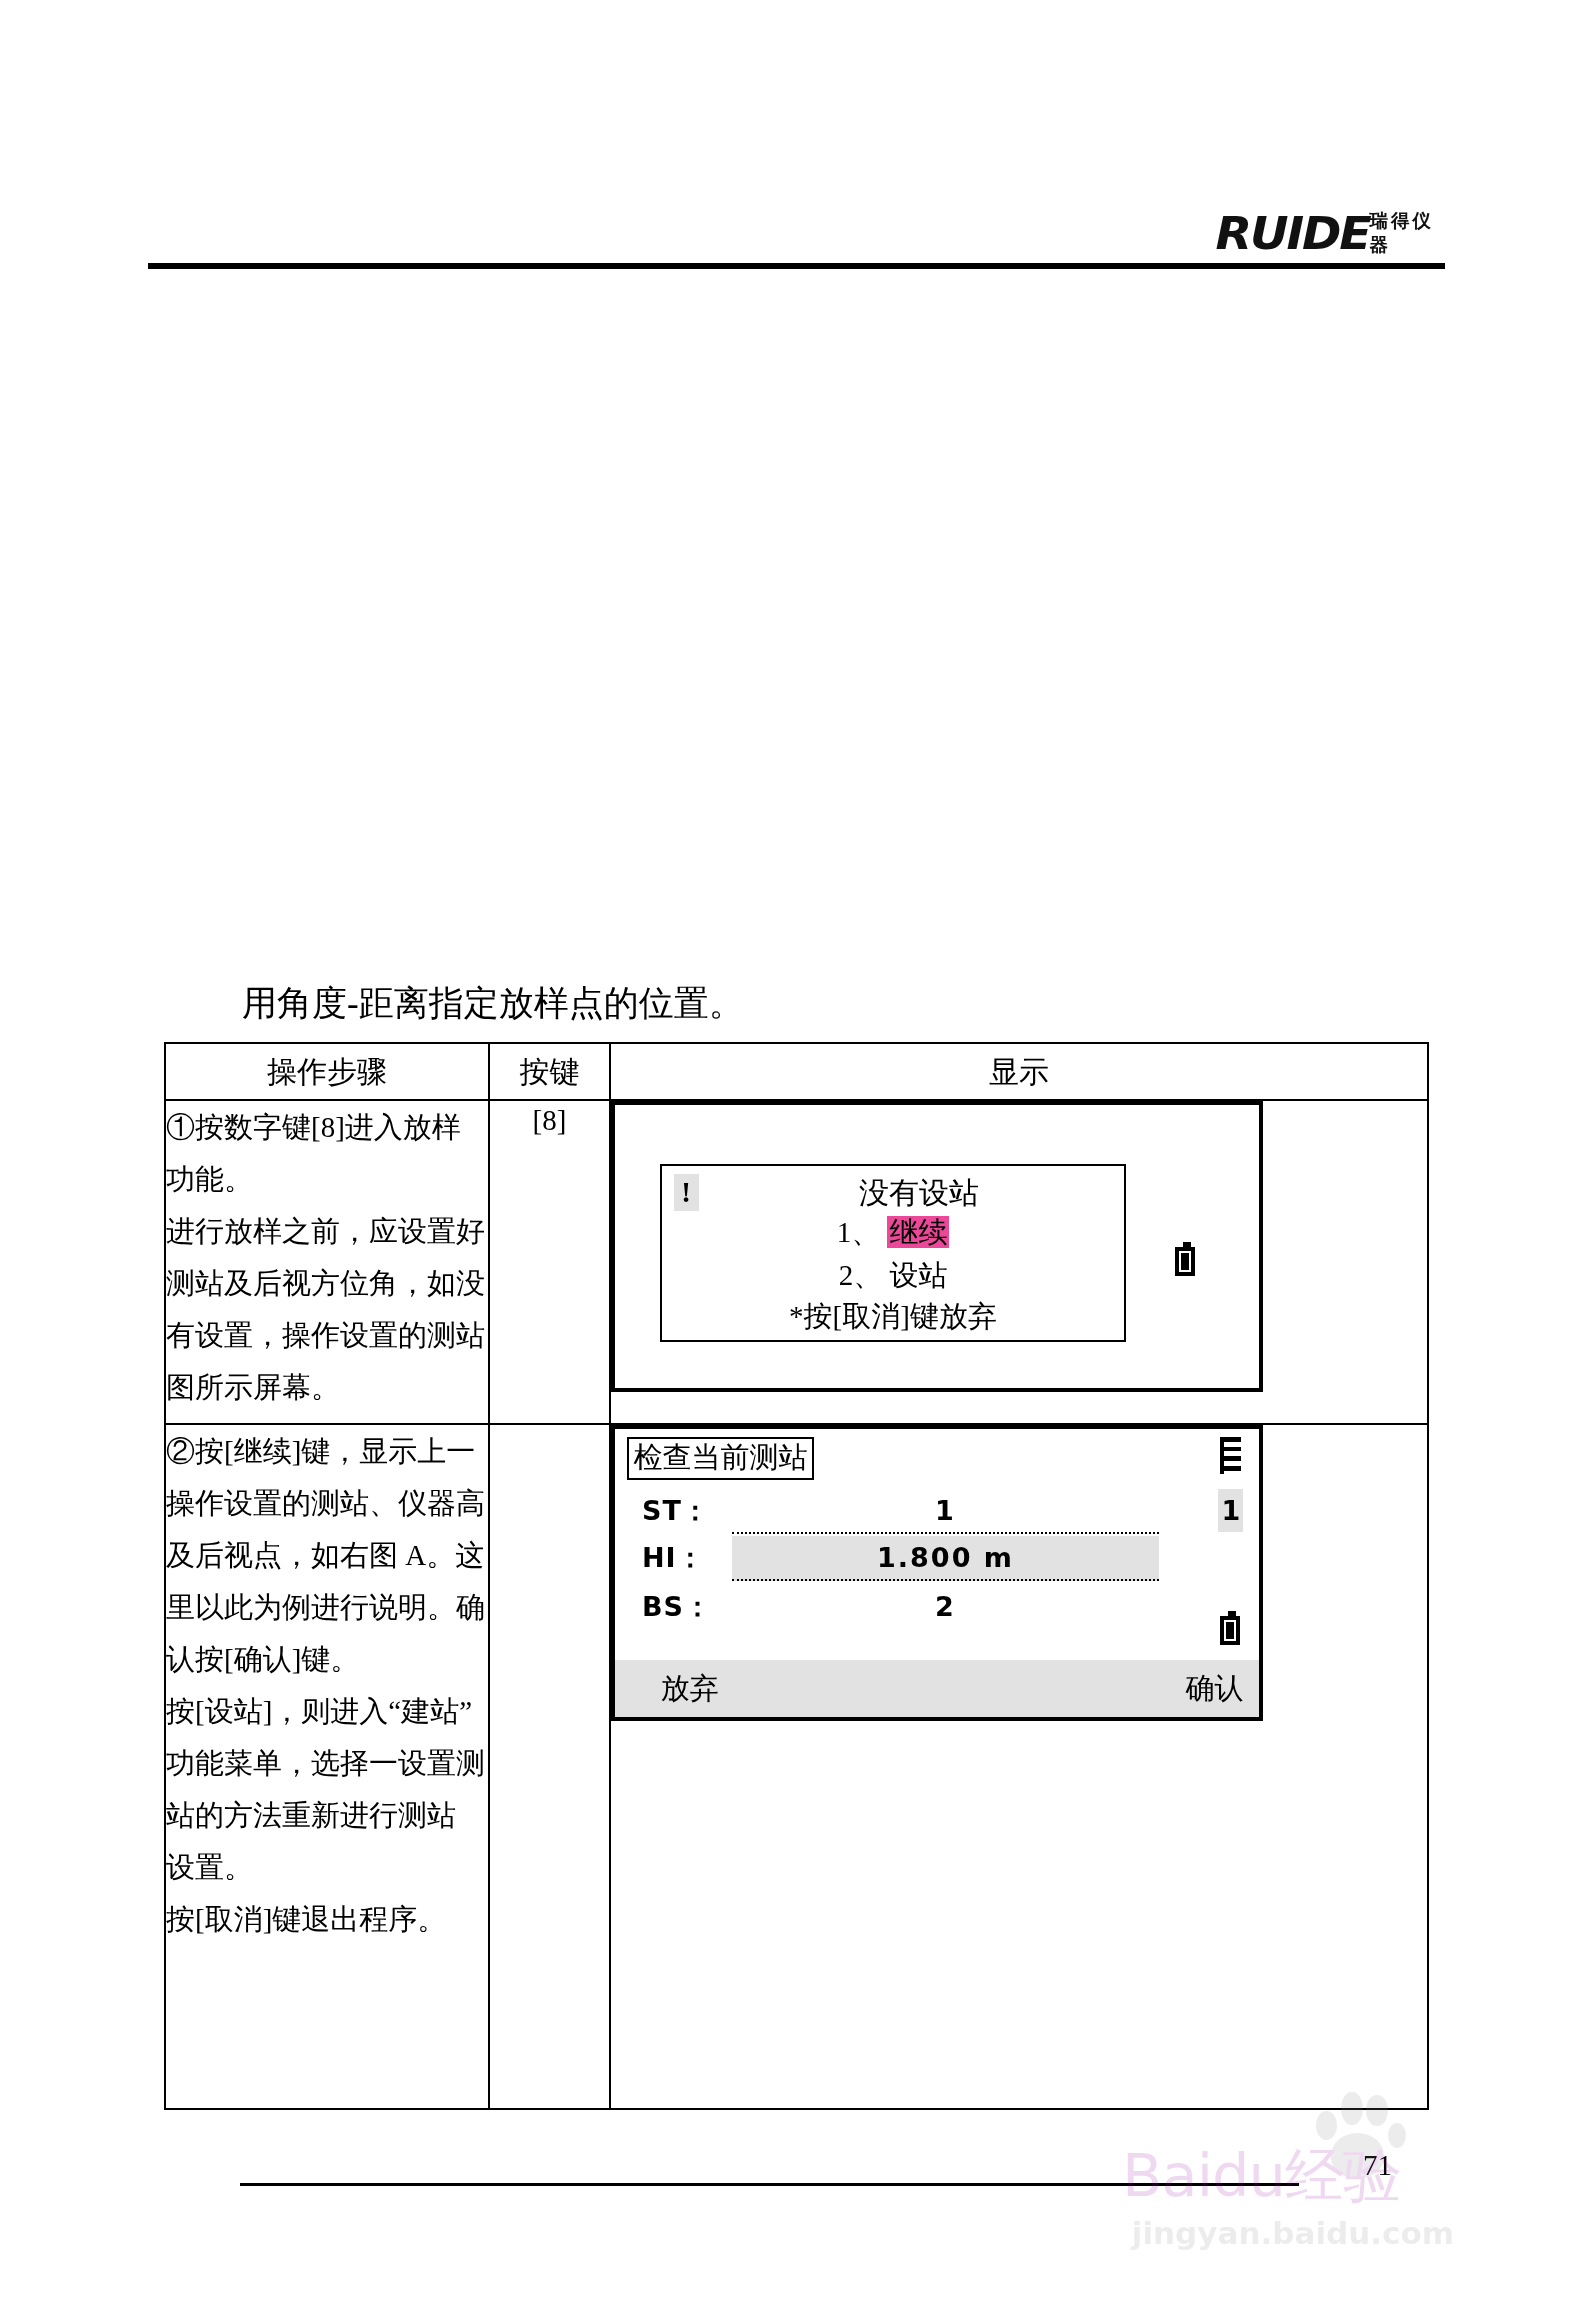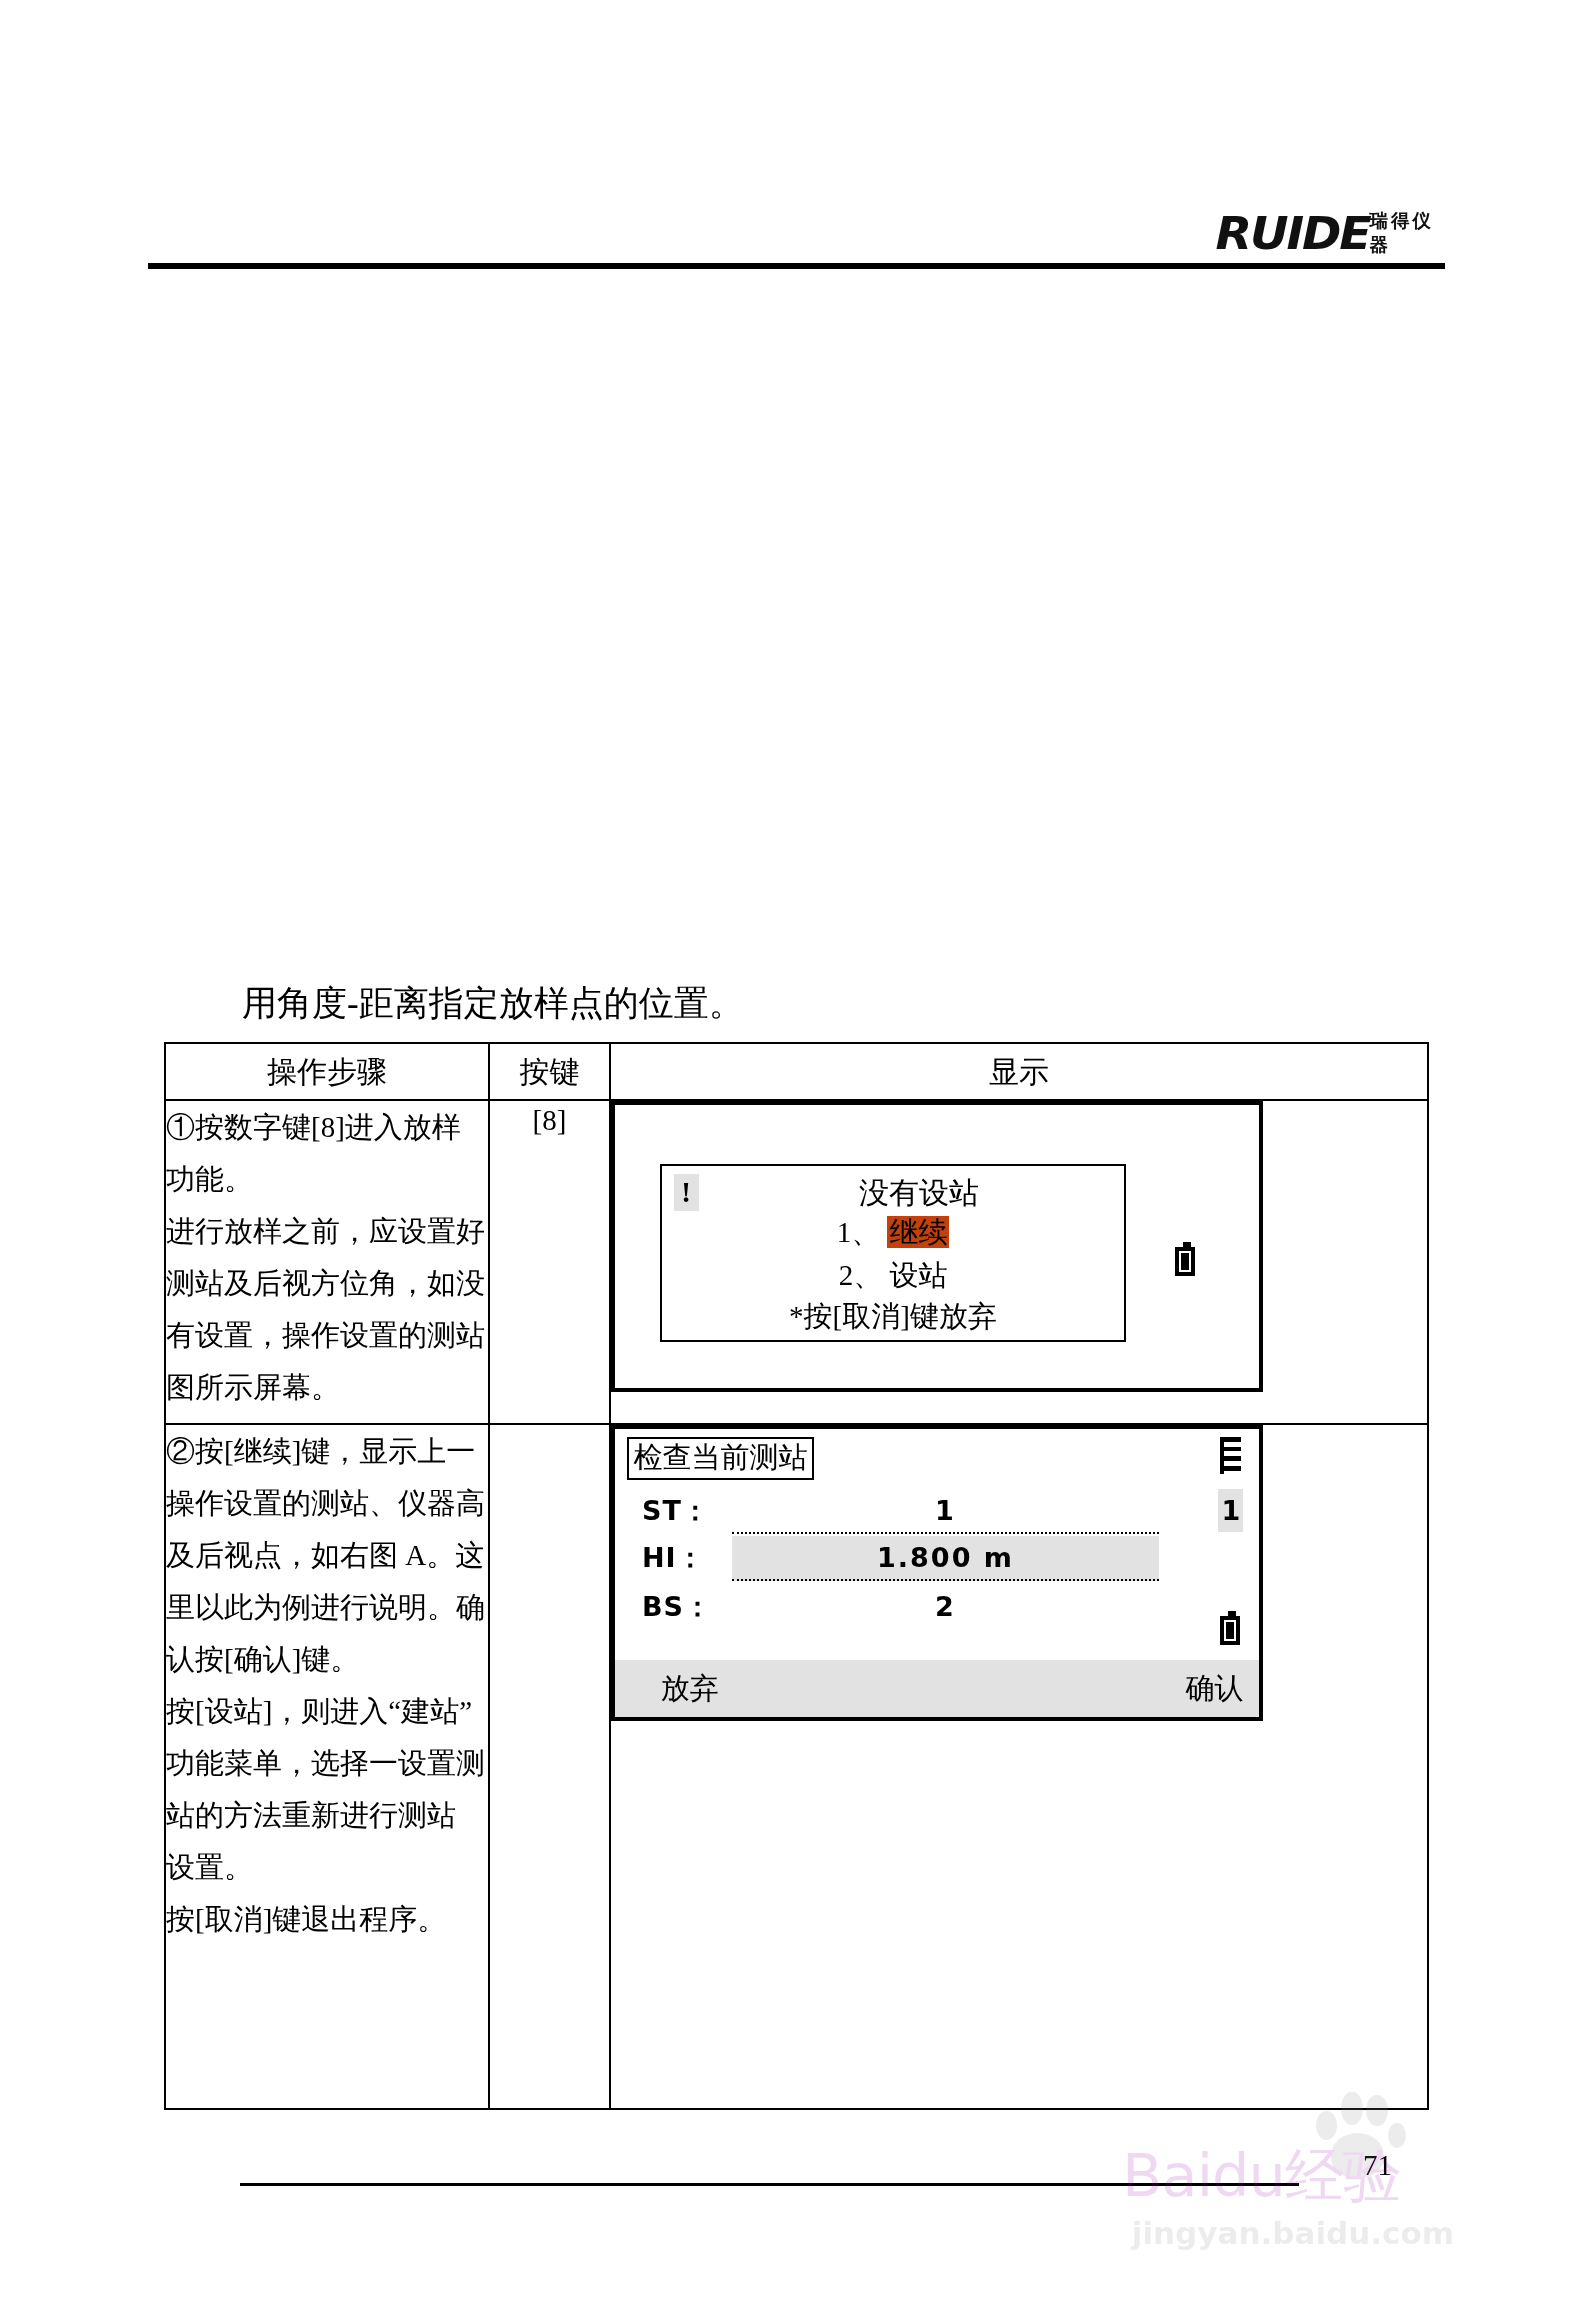--- a/index.html
+++ b/index.html
@@ -92,21 +92,21 @@
   .msg-title{
     position:absolute;left:0;top:5.9px;width:514px;text-align:center;
     font-family:"Liberation Serif","DejaVu Serif",serif;font-size:30px;line-height:41px;
   }
   .msg-opt{
     position:absolute;width:462px;text-align:center;
     font-family:"Liberation Serif","DejaVu Serif",serif;font-size:29px;line-height:39px;
   }
   .msg-opt1{top:47px;}
   .msg-opt2{top:90px;}
-  .msg-opt .on{background:#c2410c;padding:0 2px;}
+  .msg-opt .on{background:#ec4899;padding:0 2px;}
   .msg-foot{
     position:absolute;left:0;top:131px;width:462px;text-align:center;
     font-family:"Liberation Serif","DejaVu Serif",serif;font-size:29px;line-height:39px;
   }
   .batt{
     display:inline-block;width:19.5px;height:29px;border:3.9px solid #000;
     background:#000;position:relative;box-sizing:border-box;
   }
   .batt::before{
     content:"";position:absolute;left:4.9px;top:-7.8px;width:7.8px;height:4.9px;

